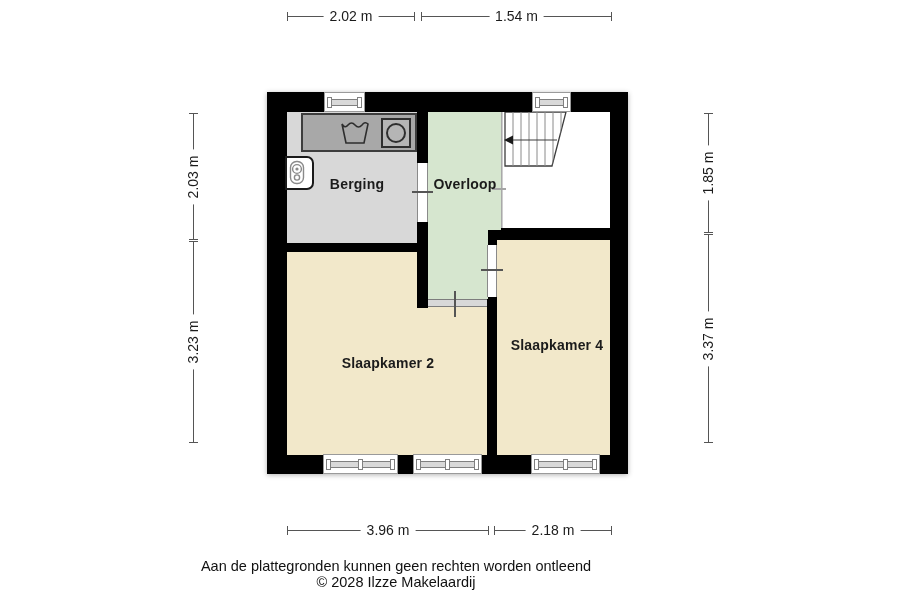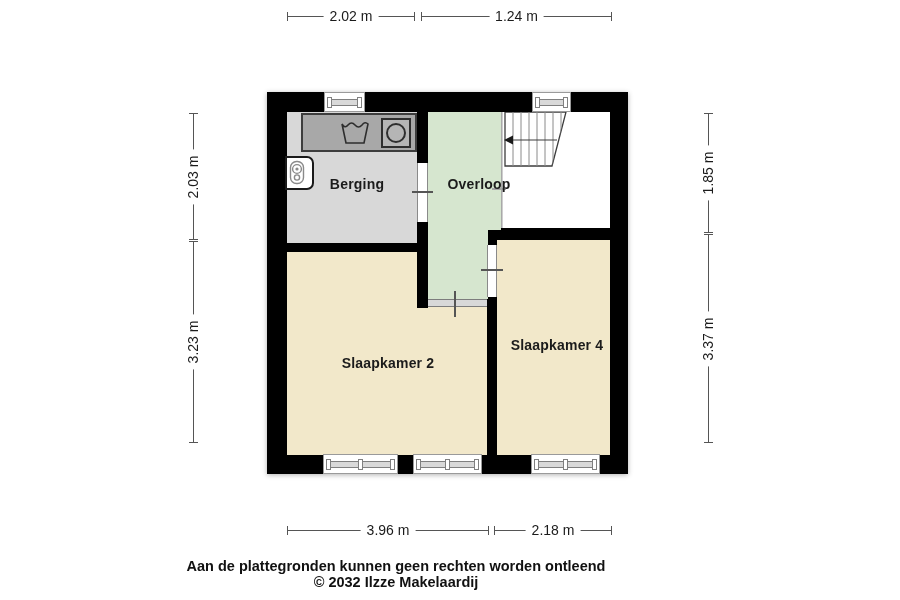--- a/index.html
+++ b/index.html
@@ -52,34 +52,34 @@
     background:#fff;padding:0 6px;font-size:14px;color:#1b1b1b;white-space:nowrap;
   }
   .dim-v{position:absolute;width:0;border-left:1px solid #555;}
   .dim-v::before,.dim-v::after{content:"";position:absolute;left:-5px;width:9px;height:1px;background:#555;}
   .dim-v::before{top:0}.dim-v::after{bottom:0}
   .dim-v .dim-label{
     position:absolute;top:50%;left:-1px;transform:translate(-50%,-50%) rotate(-90deg);
     background:#fff;padding:0 6px;font-size:14px;color:#1b1b1b;white-space:nowrap;
   }
   
-  .footer-line{position:absolute;left:0;width:792px;text-align:center;color:#111;font-size:14.5px;font-weight:bold;}
+  .footer-line{position:absolute;left:0;width:792px;text-align:center;color:#111;font-size:14.5px;}
   .footer-1{top:558px;}
   .footer-2{top:574px;}
 </style>
 </head>
 <body>
 
 <div class="canvas">
 
   <div class="dim-h" style="left:287px;top:16px;width:128px">
     <span class="dim-label">2.02 m</span>
   </div>
   <div class="dim-h" style="left:421px;top:16px;width:191px">
-    <span class="dim-label">1.24 m</span>
+    <span class="dim-label">1.54 m</span>
   </div>
   <div class="dim-h" style="left:287px;top:530px;width:202px">
     <span class="dim-label">3.96 m</span>
   </div>
   <div class="dim-h" style="left:494px;top:530px;width:118px">
     <span class="dim-label">2.18 m</span>
   </div>
   <div class="dim-v" style="left:193px;top:113px;height:127px">
     <span class="dim-label">2.03 m</span>
   </div>
@@ -175,20 +175,20 @@
         <div class="post p-r"></div>
     </div>
     <div class="win" style="left:264px;top:362px;width:69px;height:20px">
       <div class="bar"></div>
       <div class="post p-l"></div>
         <div class="post p-c"></div>
         <div class="post p-r"></div>
     </div>
 
     <div class="room-label" style="left:90px;top:92px">Berging</div>
-    <div class="room-label" style="left:212px;top:92px">Overloop</div>
+    <div class="room-label" style="left:198px;top:92px">Overloop</div>
     <div class="room-label" style="left:121px;top:271px">Slaapkamer 2</div>
     <div class="room-label" style="left:290px;top:253px">Slaapkamer 4</div>
   </div>
 
   <div class="footer-line footer-1">Aan de plattegronden kunnen geen rechten worden ontleend</div>
-  <div class="footer-line footer-2">© 2032 Ilzze Makelaardij</div>
+  <div class="footer-line footer-2">© 2028 Ilzze Makelaardij</div>
 </div>
 
 </body></html>

